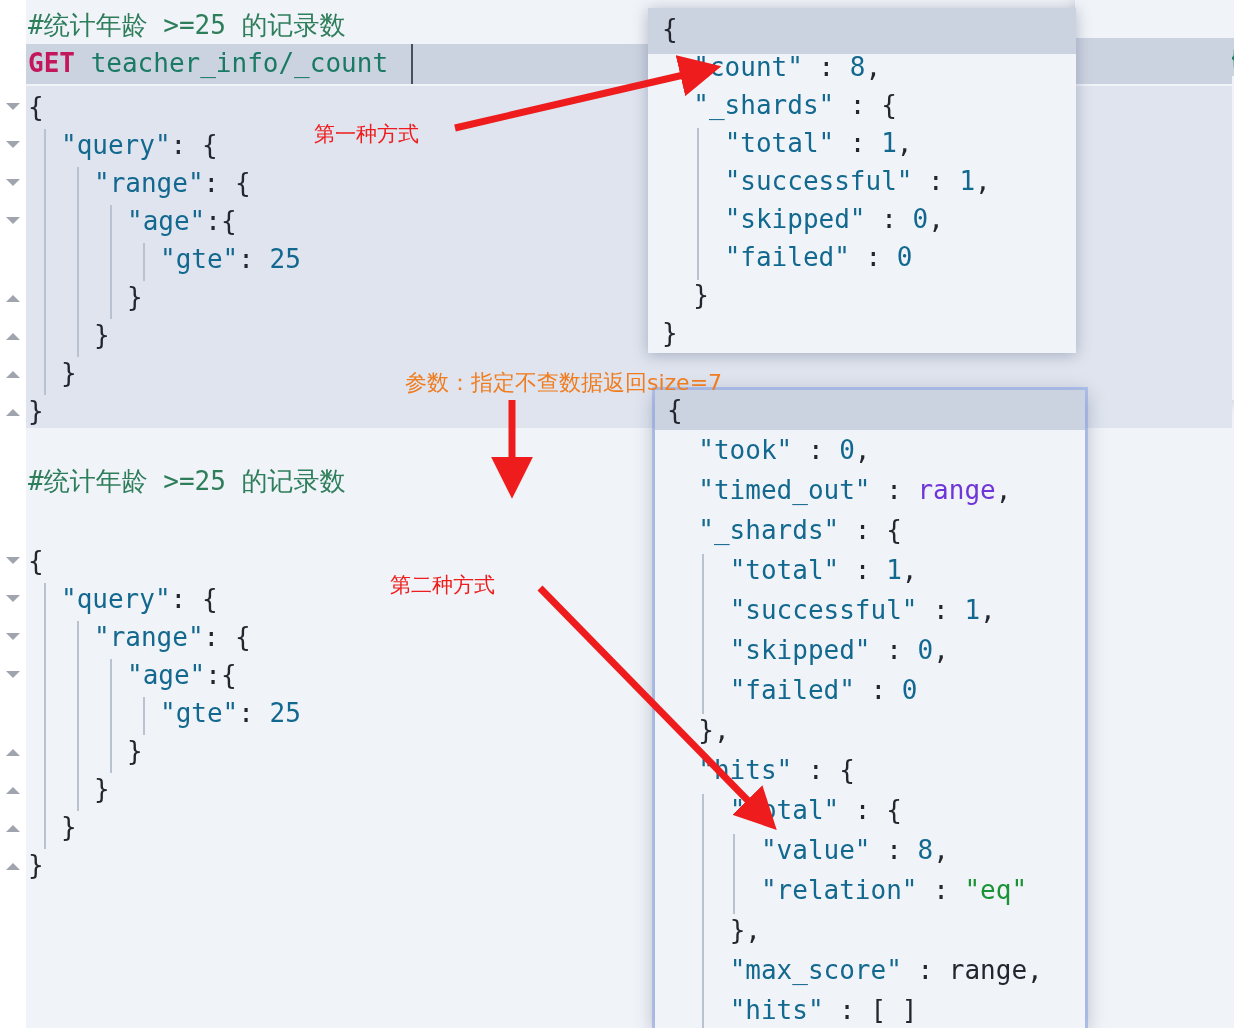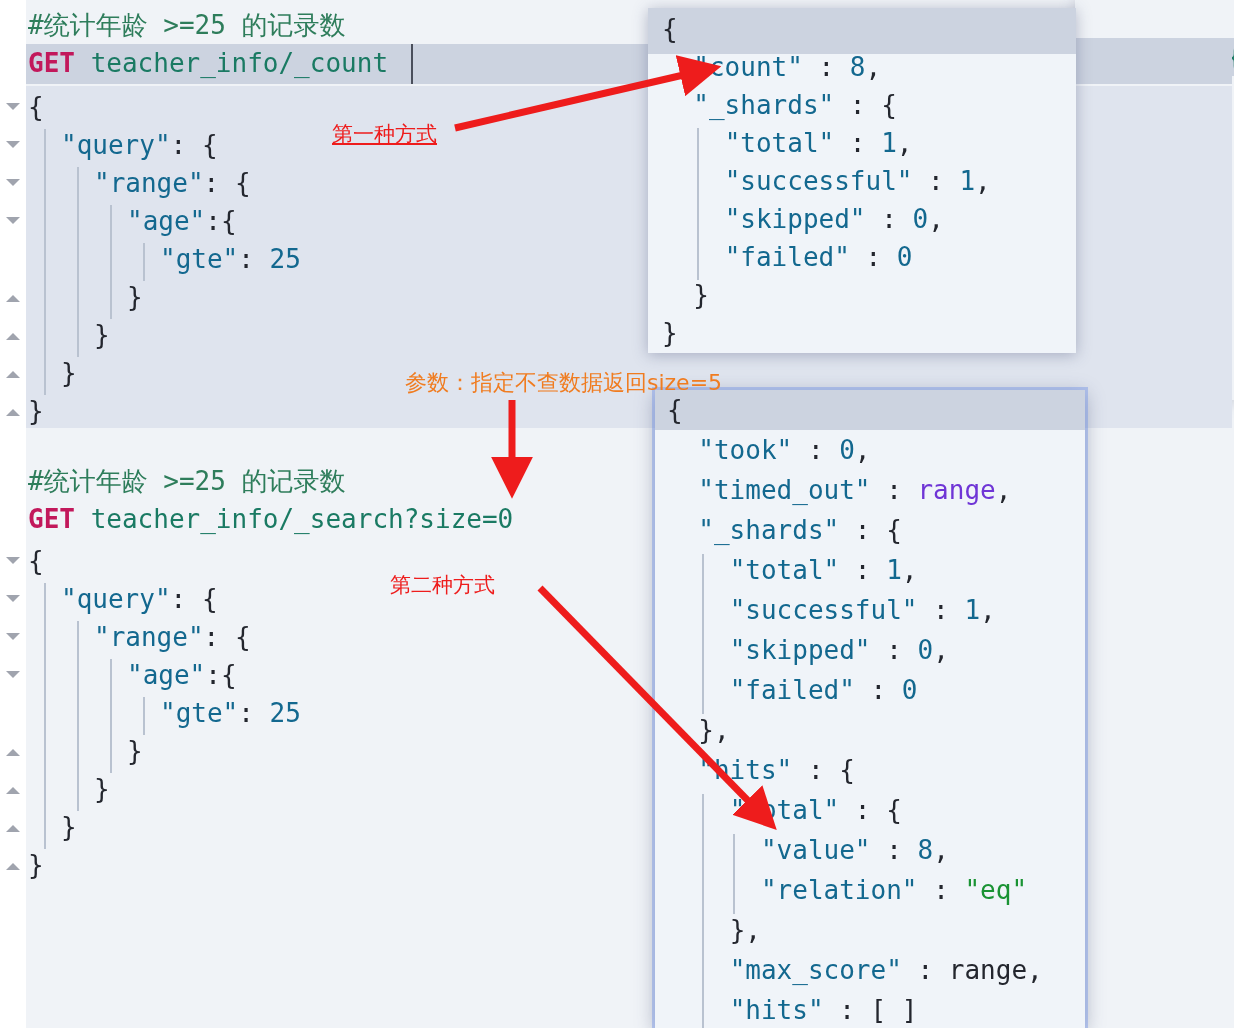--- a/index.html
+++ b/index.html
@@ -113,21 +113,20 @@
       <div class="ln" style="left: 127px; top: 278px;"><span class="k-punc">}</span></div>
       <div style="position: absolute; left: 44px; top: 319px; width: 2px; height: 38px; background: rgb(185, 194, 208);"></div>
       <div style="position: absolute; left: 77px; top: 319px; width: 2px; height: 38px; background: rgb(185, 194, 208);"></div>
       <div class="ln" style="left: 94px; top: 316px;"><span class="k-punc">}</span></div>
       <div style="position: absolute; left: 44px; top: 357px; width: 2px; height: 38px; background: rgb(185, 194, 208);"></div>
       <div class="ln" style="left: 61px; top: 354px;"><span class="k-punc">}</span></div>
       <div class="ln" style="left: 28px; top: 392px;"><span class="k-punc">}</span></div>
     </div>
 
   <div class="ln k-comment" style="left:28px;top:462px;">#统计年龄 &gt;=25 的记录数</div>
-  <div class="ln" style="left:28px;top:500px;"><span class="k-method">GET</span><span class="k-url"> </span><span class="k-url">teacher_info/_search?size=0</span></div>
 
   <div id="block2-body">
       <div class="ln" style="left: 28px; top: 542px;"><span class="k-punc">{</span></div>
       <div style="position: absolute; left: 44px; top: 583px; width: 2px; height: 38px; background: rgb(185, 194, 208);"></div>
       <div class="ln" style="left: 61px; top: 580px;"><span class="k-key">"query"</span><span class="k-punc">:</span><span class="k-punc"> </span><span class="k-punc">{</span></div>
       <div style="position: absolute; left: 44px; top: 621px; width: 2px; height: 38px; background: rgb(185, 194, 208);"></div>
       <div style="position: absolute; left: 77px; top: 621px; width: 2px; height: 38px; background: rgb(185, 194, 208);"></div>
       <div class="ln" style="left: 94px; top: 618px;"><span class="k-key">"range"</span><span class="k-punc">:</span><span class="k-punc"> </span><span class="k-punc">{</span></div>
       <div style="position: absolute; left: 44px; top: 659px; width: 2px; height: 38px; background: rgb(185, 194, 208);"></div>
       <div style="position: absolute; left: 77px; top: 659px; width: 2px; height: 38px; background: rgb(185, 194, 208);"></div>
@@ -197,23 +196,23 @@
       <div class="ln" style="left: 12px; top: 480px; font-size: 26px; line-height: 40px;"><span class="k-punc"> </span><span class="k-punc"> </span><span class="k-punc"> </span><span class="k-punc"> </span><span class="k-punc"> </span><span class="k-punc"> </span><span class="k-key">"relation"</span><span class="k-punc"> :</span><span class="k-punc"> </span><span class="k-str">"eq"</span></div>
       <div style="position: absolute; left: 47.2px; top: 524px; width: 2px; height: 40px; background: rgb(185, 194, 208);"></div>
       <div class="ln" style="left: 12px; top: 520px; font-size: 26px; line-height: 40px;"><span class="k-punc"> </span><span class="k-punc"> </span><span class="k-punc"> </span><span class="k-punc"> </span><span class="k-punc">}</span><span class="k-punc">,</span></div>
       <div style="position: absolute; left: 47.2px; top: 564px; width: 2px; height: 40px; background: rgb(185, 194, 208);"></div>
       <div class="ln" style="left: 12px; top: 560px; font-size: 26px; line-height: 40px;"><span class="k-punc"> </span><span class="k-punc"> </span><span class="k-punc"> </span><span class="k-punc"> </span><span class="k-key">"max_score"</span><span class="k-punc"> :</span><span class="k-punc"> </span><span class="k-null">range</span><span class="k-punc">,</span></div>
       <div style="position: absolute; left: 47.2px; top: 604px; width: 2px; height: 40px; background: rgb(185, 194, 208);"></div>
       <div class="ln" style="left: 12px; top: 600px; font-size: 26px; line-height: 40px;"><span class="k-punc"> </span><span class="k-punc"> </span><span class="k-punc"> </span><span class="k-punc"> </span><span class="k-key">"hits"</span><span class="k-punc"> :</span><span class="k-punc"> </span><span class="k-punc">[</span><span class="k-punc"> </span><span class="k-punc">]</span></div>
     </div>
 </div>
 
-<div class="anno anno-red" style="left:332px;top:120px;text-decoration:underline;">第一种方式</div>
+<div class="anno anno-red" style="left:314px;top:120px;">第一种方式</div>
 <div class="anno anno-red" style="left:390px;top:571px;">第二种方式</div>
-<div class="anno anno-orange" style="left:405px;top:368px;">参数：指定不查数据返回size=5</div>
+<div class="anno anno-orange" style="left:405px;top:368px;">参数：指定不查数据返回size=7</div>
 
 <svg class="arrow" style="left:0;top:0;width:1234px;height:1028px;">
   <defs>
     <marker id="ah" markerWidth="6" markerHeight="6" refX="3.6" refY="3" orient="auto">
       <path d="M0,0 L6,3 L0,6 z" fill="#ee1c1c"></path>
     </marker>
   </defs>
 
   <line x1="455" y1="128" x2="705" y2="70" stroke="#ee1c1c" stroke-width="7" marker-end="url(#ah)"></line>
 

